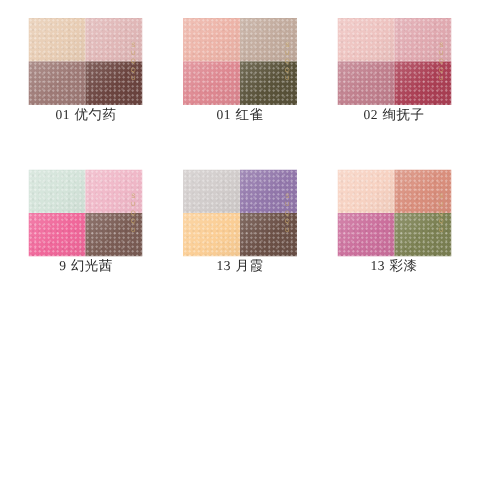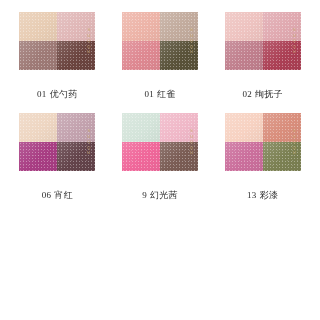--- a/index.html
+++ b/index.html
@@ -64,21 +64,21 @@
     font-family:"Liberation Sans","DejaVu Sans",sans-serif;
     font-size:4.2px;
     letter-spacing:.6px;
     color:#c8a86a;
     opacity:.85;
     z-index:3;
     white-space:nowrap;
     line-height:1;
   }
   .label{
-    margin-top:20px;
+    margin-top:2px;
     font-size:9px;
     color:#2b2b2b;
     letter-spacing:.3px;
     white-space:nowrap;
     line-height:1;
   }
   .label .num{ margin-right:3px; }
 </style>
 </head>
 <body style="background: rgb(255, 255, 255);">
@@ -109,37 +109,37 @@
         <div class="pan" style="background: rgb(238, 195, 192);"></div>
         <div class="pan" style="background: rgb(224, 169, 176);"></div>
         <div class="pan" style="background: rgb(192, 127, 141);"></div>
         <div class="pan" style="background: rgb(171, 63, 84);"></div>
         <div class="brand">SUQQU</div>
       </div>
       <div class="label"><span class="num">02</span><span>绚抚子</span></div>
     </div>
     <div class="cell">
       <div class="palette">
-        <div class="pan" style="background: rgb(238, 214, 194);"></div>
-        <div class="pan" style="background: rgb(195, 162, 174);"></div>
-        <div class="pan" style="background: rgb(168, 61, 131);"></div>
-        <div class="pan" style="background: rgb(99, 67, 74);"></div>
-        <div class="brand">SUQQU</div>
-      </div>
-      <div class="label"><span class="num">06</span><span>宵红</span></div>
-    </div>
-    <div class="cell">
-      <div class="palette">
         <div class="pan" style="background: rgb(212, 228, 218);"></div>
         <div class="pan" style="background: rgb(240, 184, 200);"></div>
         <div class="pan" style="background: rgb(240, 103, 154);"></div>
         <div class="pan" style="background: rgb(122, 92, 84);"></div>
         <div class="brand">SUQQU</div>
       </div>
       <div class="label"><span class="num">9</span><span>幻光茜</span></div>
+    </div>
+    <div class="cell">
+      <div class="palette">
+        <div class="pan" style="background: rgb(210, 205, 204);"></div>
+        <div class="pan" style="background: rgb(146, 119, 171);"></div>
+        <div class="pan" style="background: rgb(251, 206, 149);"></div>
+        <div class="pan" style="background: rgb(107, 80, 70);"></div>
+        <div class="brand">SUQQU</div>
+      </div>
+      <div class="label"><span class="num">13</span><span>月霞</span></div>
     </div>
     <div class="cell">
       <div class="palette">
         <div class="pan" style="background: rgb(247, 210, 194);"></div>
         <div class="pan" style="background: rgb(217, 142, 124);"></div>
         <div class="pan" style="background: rgb(203, 111, 156);"></div>
         <div class="pan" style="background: rgb(123, 128, 82);"></div>
         <div class="brand">SUQQU</div>
       </div>
       <div class="label"><span class="num">13</span><span>彩漆</span></div>

